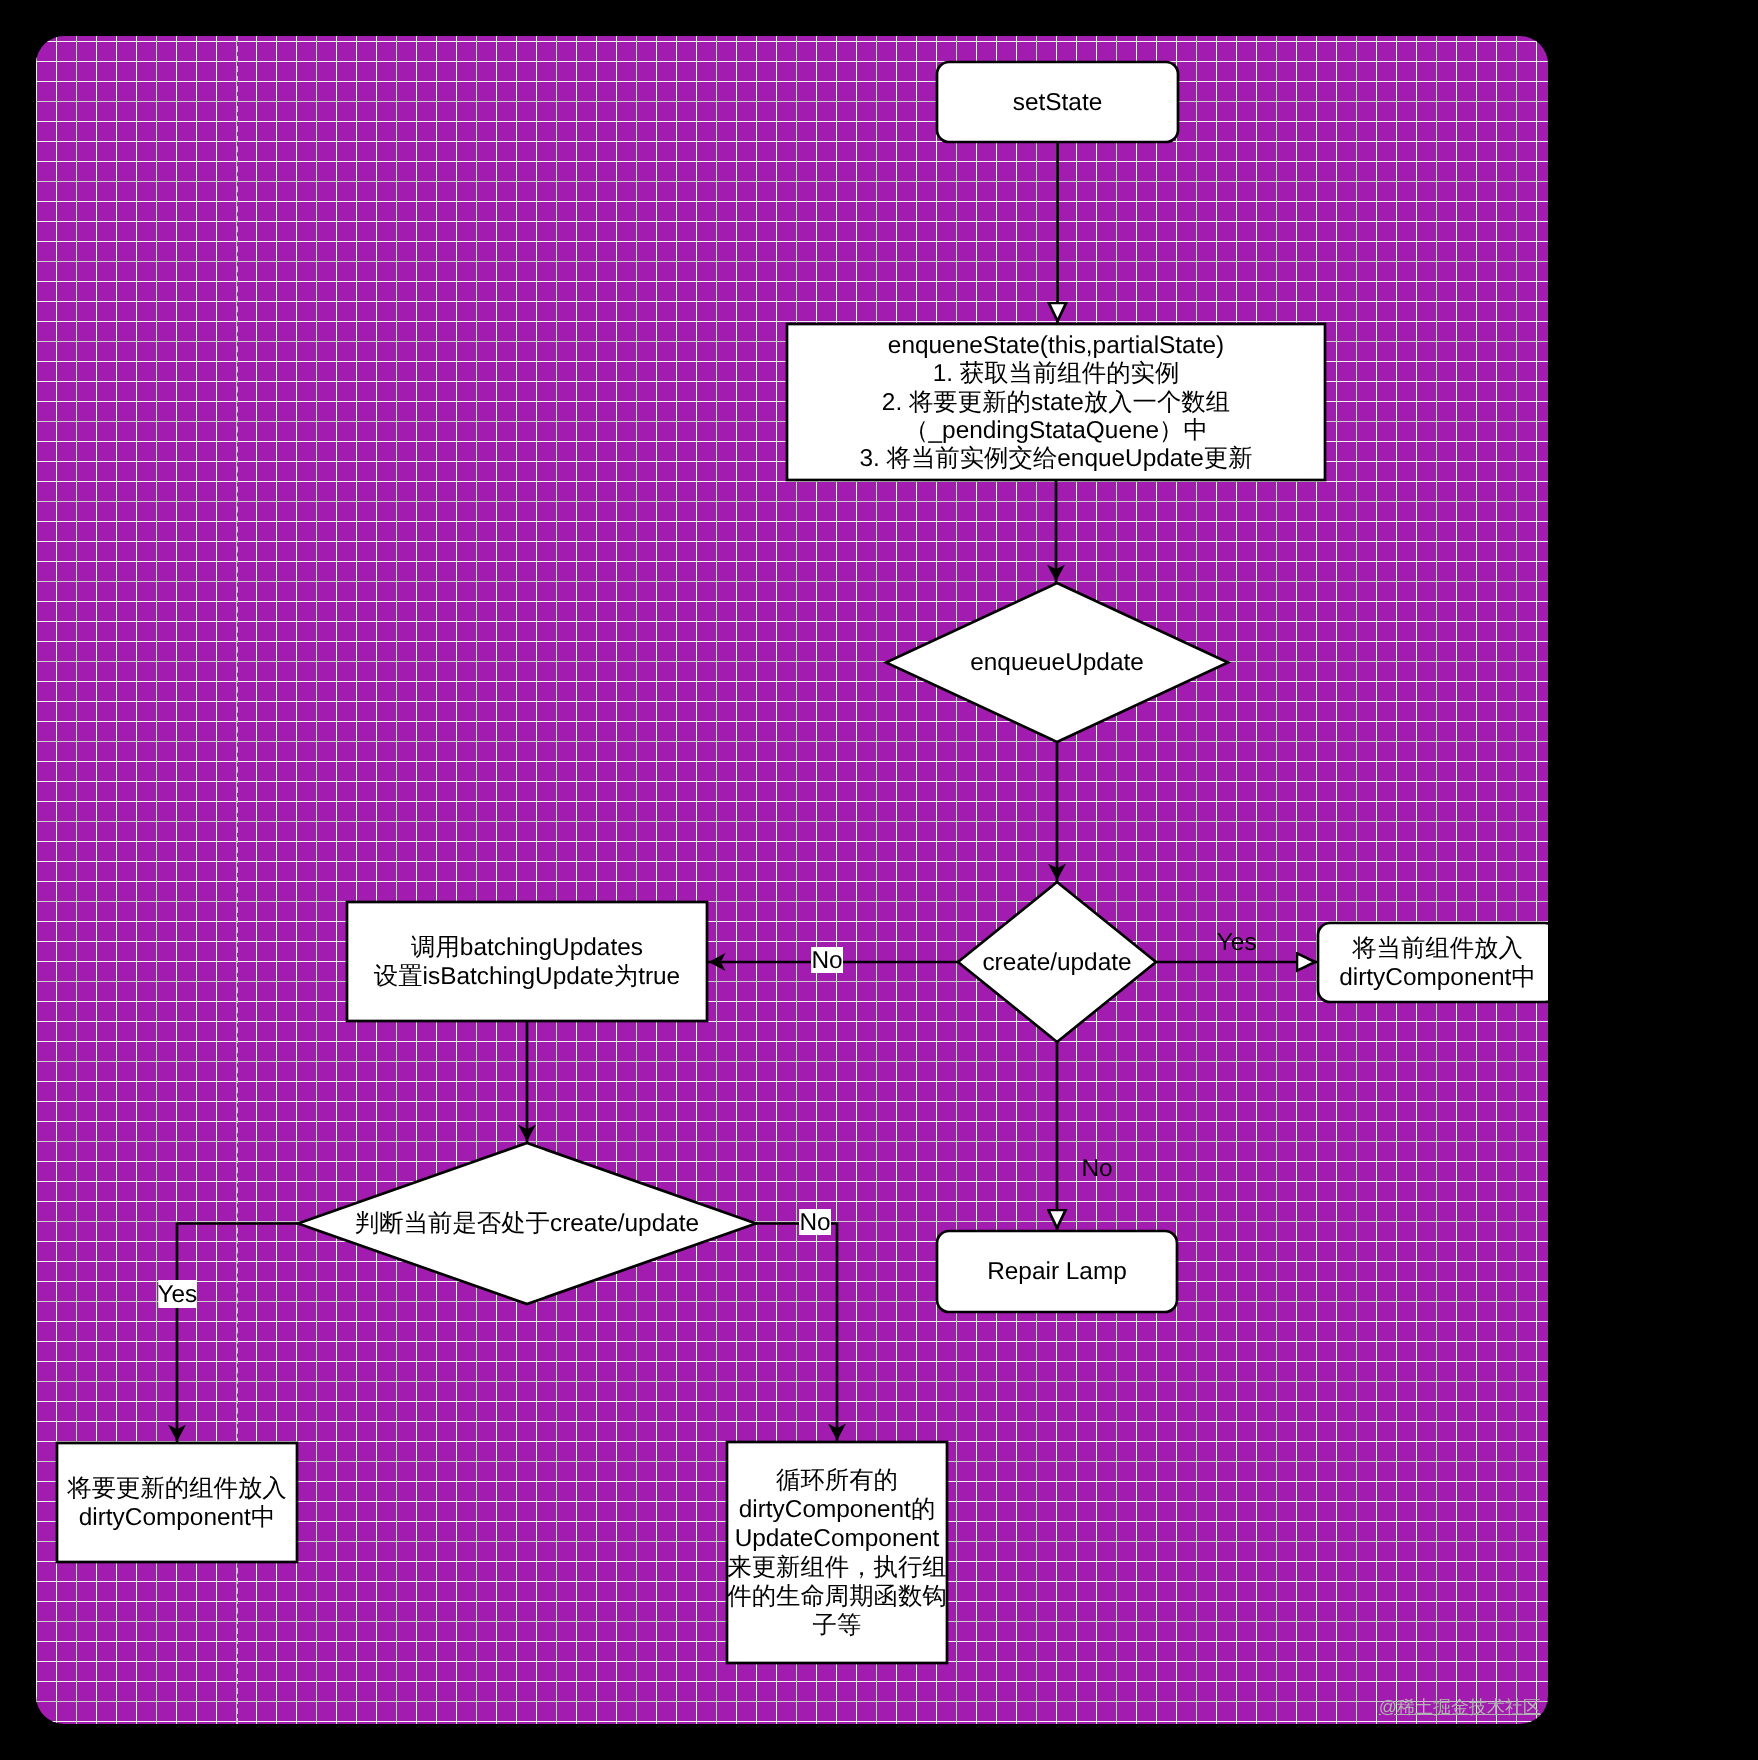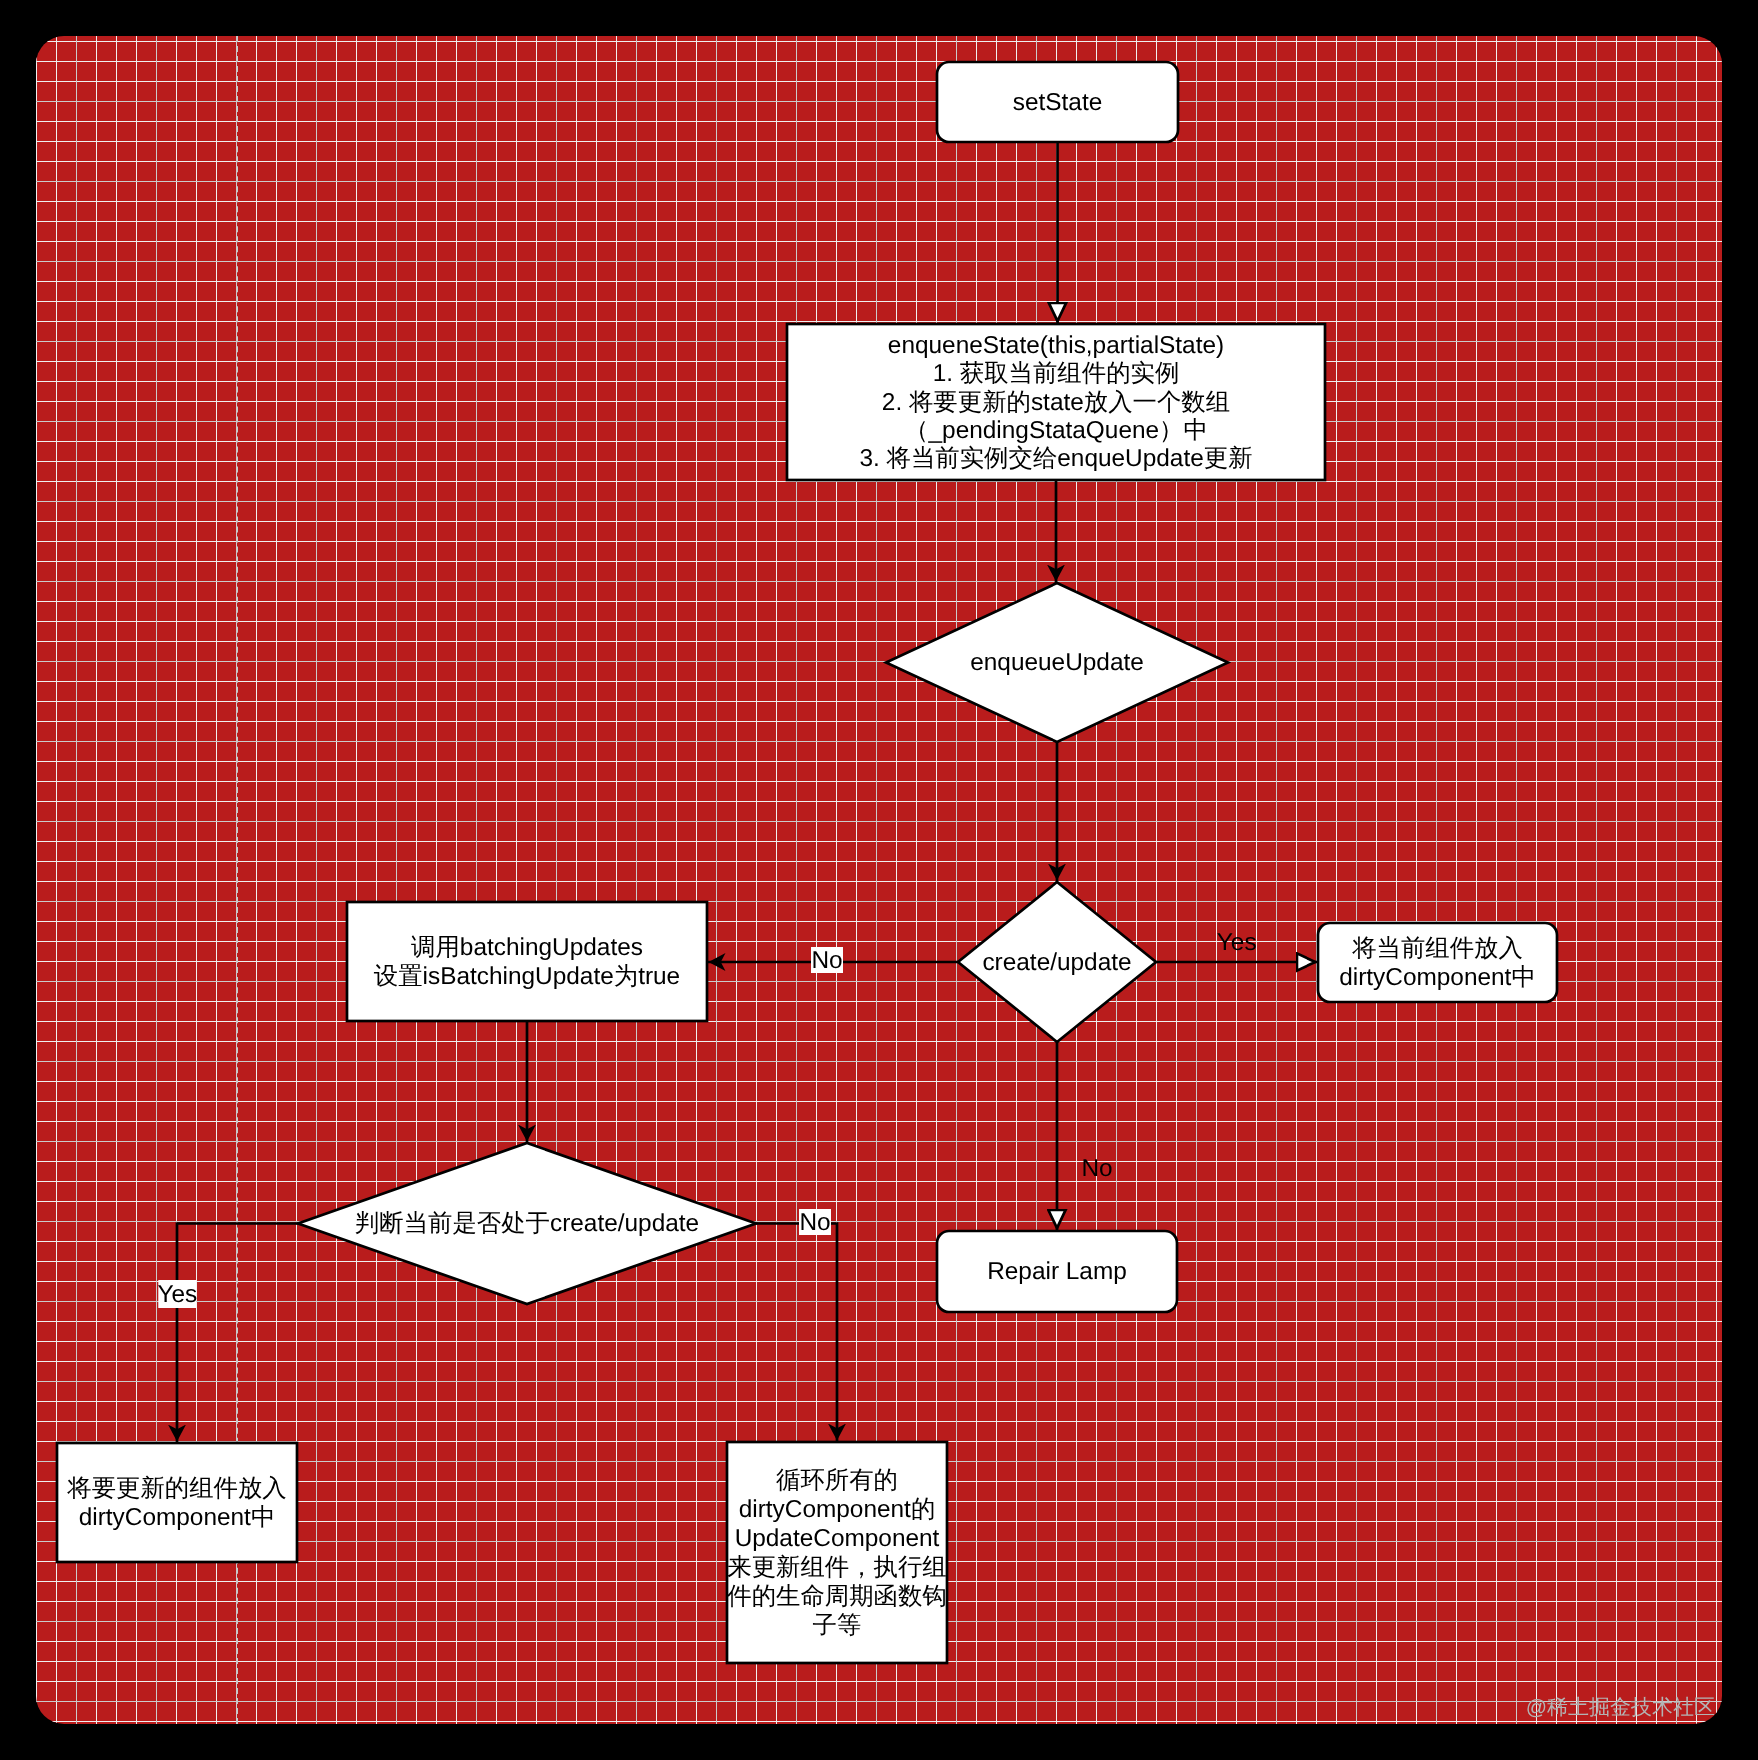--- a/index.html
+++ b/index.html
@@ -1,41 +1,41 @@
 <!DOCTYPE html>
 <html><head>
 <meta charset="utf-8">
 <title>setState flowchart</title>
 <style>
   html,body{margin:0;padding:0;background:#000000;}
   body{width:1758px;height:1760px;overflow:hidden;
        font-family:"Liberation Sans","DejaVu Sans",sans-serif;}
-  #canvas{position:absolute;left:36px;top:36px;width:1686px;height:1688px;
-          background:#b91c1c;border-radius:28px;overflow:hidden;
+  #canvas{position:absolute;left:36px;top:36px;width:1512px;height:1688px;
+          background:#a21caf;border-radius:28px;overflow:hidden;
           will-change:transform;}
   #grid{position:absolute;left:0;top:0;width:1686px;height:1688px;
         background-image:
           linear-gradient(to right,  #cbcbcb 1px, transparent 1px),
           linear-gradient(to bottom, #cbcbcb 1px, transparent 1px),
           linear-gradient(to right,  #f0f0f0 1px, transparent 1px),
           linear-gradient(to bottom, #f0f0f0 1px, transparent 1px);
         background-size:80px 80px,80px 80px,20px 20px,20px 20px;
         background-position:40px 65px, 40px 65px, 0px 5px, 0px 5px;}
   #dashline{position:absolute;left:200px;top:0;width:0;height:1688px;
             border-left:2px dashed #c9c9c9;}
   #flow{position:absolute;left:0;top:0;}
   .shape{fill:#ffffff;stroke:#000000;stroke-width:2.7;stroke-linejoin:miter;}
   .edge{fill:none;stroke:#000000;stroke-width:2.7;}
   .ntext,.ltext{font-family:"Liberation Sans","DejaVu Sans",sans-serif;fill:#000000;
                 text-anchor:middle;dominant-baseline:central;
                 text-rendering:geometricPrecision;}
   .ltext{font-size:24.4px;}
   .lbg{fill:#ffffff;}
-  .wm{position:absolute;right:7px;bottom:8px;color:#b3b3b3;font-size:21px;
-      line-height:18.2px;white-space:nowrap;}
+  .wm{position:absolute;right:7px;bottom:8px;color:#b3b3b3;font-size:18px;
+      line-height:18.2px;white-space:nowrap;text-decoration:underline;}
 </style>
 </head>
 <body>
 
 <div id="canvas">
 
   <div id="grid"></div>
   <div id="dashline"></div>
 
   <svg id="flow" width="1686" height="1688" viewBox="0 0 1686 1688">

